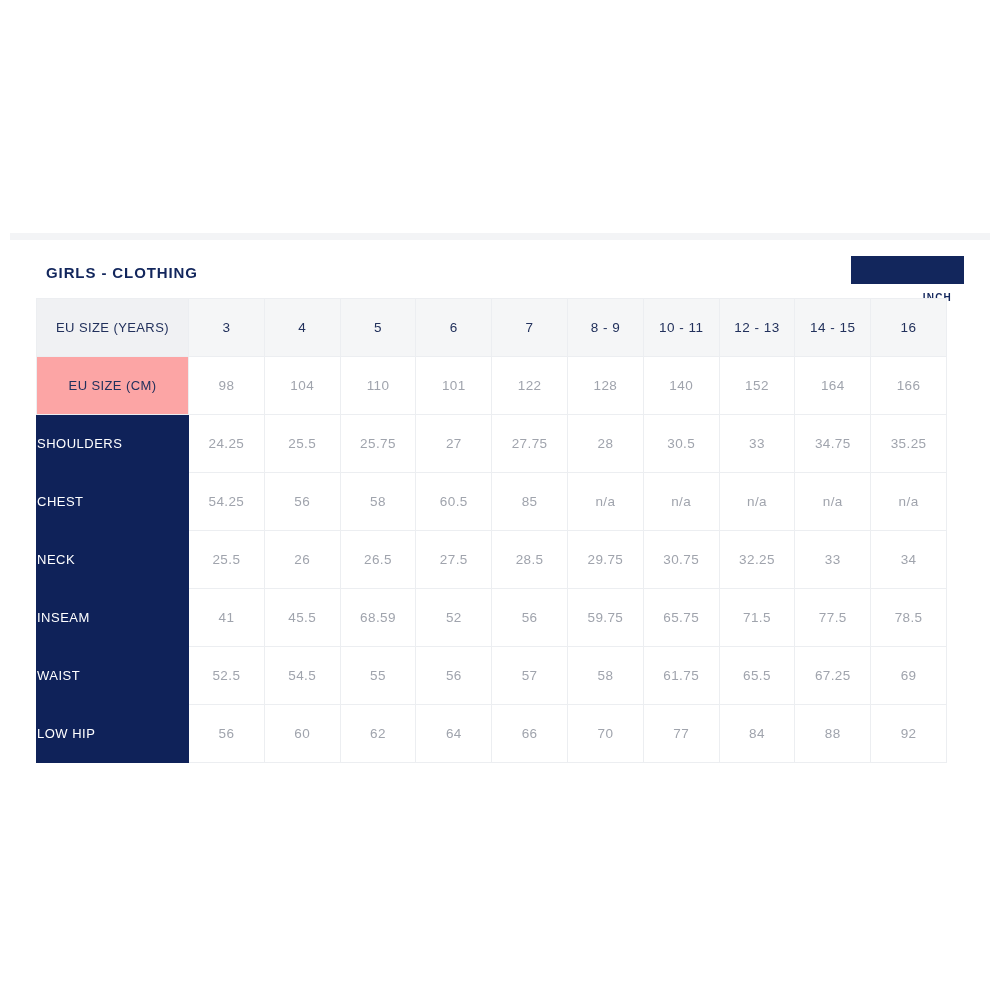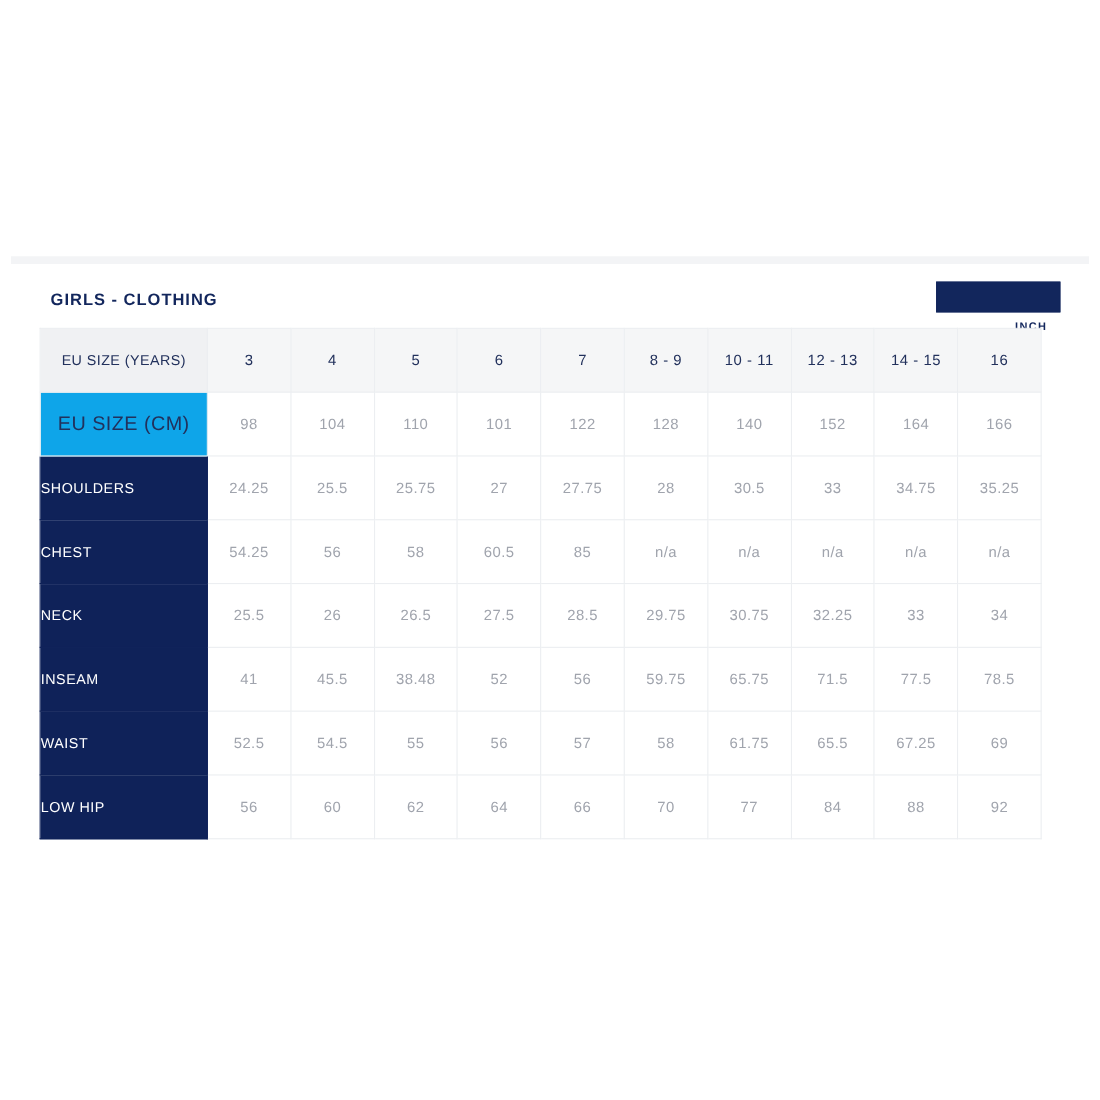--- a/index.html
+++ b/index.html
@@ -136,23 +136,23 @@
 
   
   tr.row-cm td {
     height: 57px;
     background: #ffffff;
     color: #a0a4ad;
     font-size: 13.5px;
     letter-spacing: 0.4px;
   }
   tr.row-cm td.label-cell {
-    background: #0ea5e9;
+    background: #fca5a5;
     color: #22315c;
-    font-size: 18px;
+    font-size: 13px;
     letter-spacing: 0.4px;
   }
 
   
   tr.row-measure td {
     height: 57px;
     background: #ffffff;
     color: #a0a4ad;
     font-size: 13.5px;
     letter-spacing: 0.4px;
@@ -267,21 +267,21 @@
             <td>30.75</td>
             <td>32.25</td>
             <td>33</td>
             <td>34</td>
           </tr>
 
           <tr class="row-measure">
             <td class="label-cell">INSEAM</td>
             <td>41</td>
             <td>45.5</td>
-            <td>38.48</td>
+            <td>68.59</td>
             <td>52</td>
             <td>56</td>
             <td>59.75</td>
             <td>65.75</td>
             <td>71.5</td>
             <td>77.5</td>
             <td>78.5</td>
           </tr>
 
           <tr class="row-measure">

